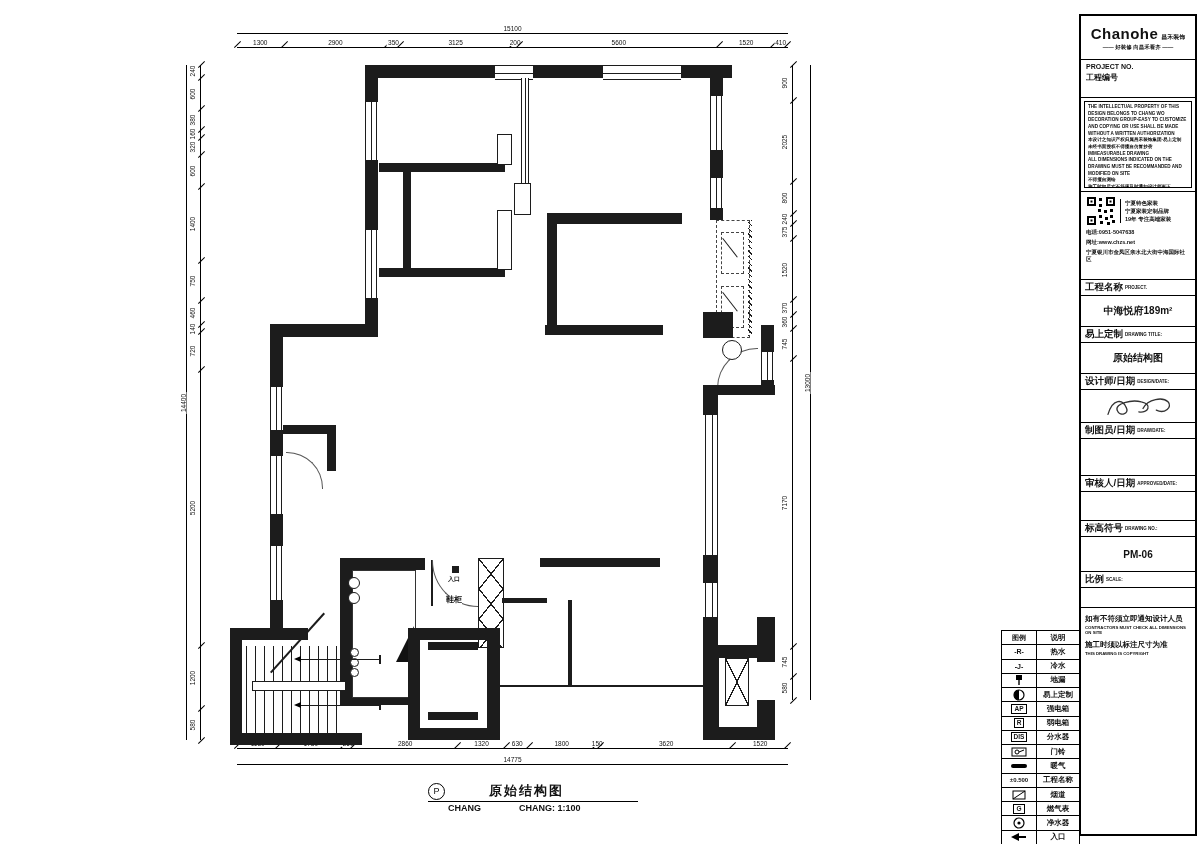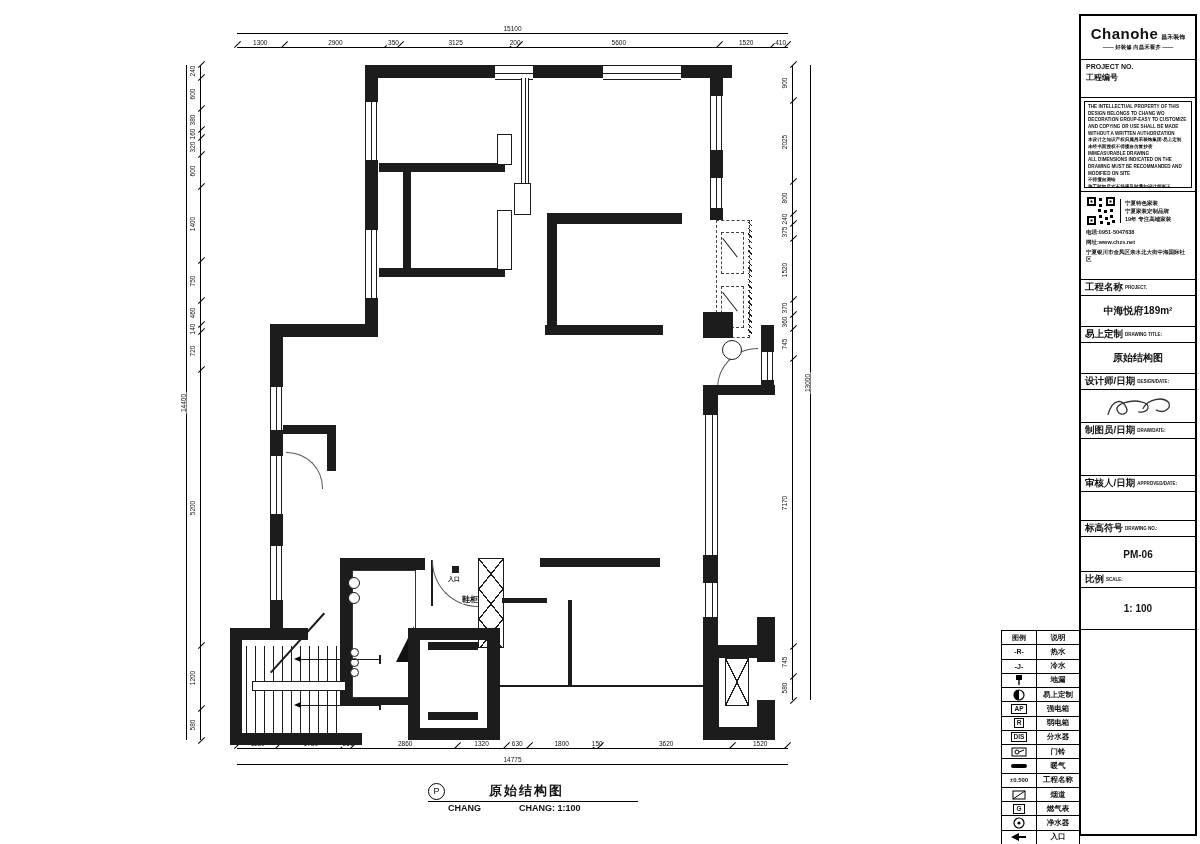--- a/index.html
+++ b/index.html
@@ -317,21 +317,21 @@
   <i class="w" style="left:703px;top:727px;width:57px;height:13px"></i>
   <i class="w" style="left:757px;top:700px;width:18px;height:40px"></i>
   <i class="xbox" style="left:725px;top:658px;width:22px;height:46px"></i>
 
   <i class="w" style="left:340px;top:558px;width:85px;height:12px"></i>
   <i class="thin" style="left:431px;top:560px;width:2px;height:46px"></i>
   <i class="arc" style="left:432px;top:560px;width:46px;height:46px;border-left:1px solid #555;border-bottom:1px solid #555;border-bottom-left-radius:46px"></i>
   <i class="thin" style="left:452px;top:566px;width:7px;height:7px"></i>
   <span class="plan-label" style="left:448px;top:576px;font-size:6px">入口</span>
   <i class="xfill" style="left:478px;top:558px;width:24px;height:88px"></i>
-  <span class="plan-label" style="left:462px;top:596px">鞋柜</span>
+  <span class="plan-label" style="left:446px;top:596px">鞋柜</span>
   <i class="w" style="left:502px;top:598px;width:45px;height:5px"></i>
   <i class="w" style="left:540px;top:558px;width:120px;height:9px"></i>
   <i class="w" style="left:568px;top:600px;width:4px;height:86px"></i>
   <i class="thin" style="left:500px;top:685px;width:205px;height:2px"></i>
 
   <i class="w" style="left:340px;top:570px;width:12px;height:133px"></i>
   <i class="w" style="left:340px;top:696px;width:75px;height:9px"></i>
   <i style="position:absolute;left:352px;top:570px;width:62px;height:126px;border:1px solid #333;background:#fff"></i>
   <i class="circ" style="left:348px;top:577px;width:10px;height:10px"></i>
   <i class="circ" style="left:348px;top:592px;width:10px;height:10px"></i>
@@ -594,17 +594,22 @@
   <div class="tb frow-label" style="height:16px">
     <span class="cn">标高符号</span>
     <span class="en">DRAWING NO.:</span>
   </div>
   <div class="tb frow-value" style="height:35px">PM-06</div>
 
   <div class="tb frow-label" style="height:16px">
     <span class="cn">比例</span>
     <span class="en">SCALE:</span>
   </div>
-  <div class="tb frow-value" style="height:42px">1: 100</div>
 
   <div class="tb" style="height:20px"></div>
 
+  <div class="tb notes" style="flex:1">
+    <div class="cn">如有不符须立即通知设计人员</div>
+    <div class="en">CONTRACTORS MUST CHECK ALL DIMENSIONS ON SITE</div>
+    <div class="cn">施工时须以标注尺寸为准</div>
+    <div class="en">THIS DRAWING IS COPYRIGHT</div>
+  </div>
 </div>
 
 </body></html>

